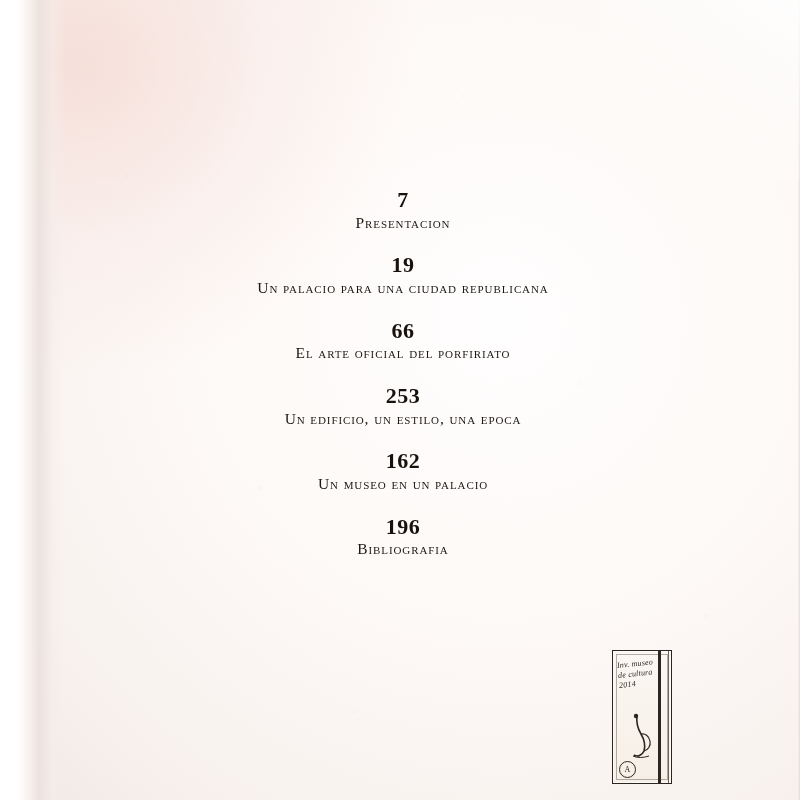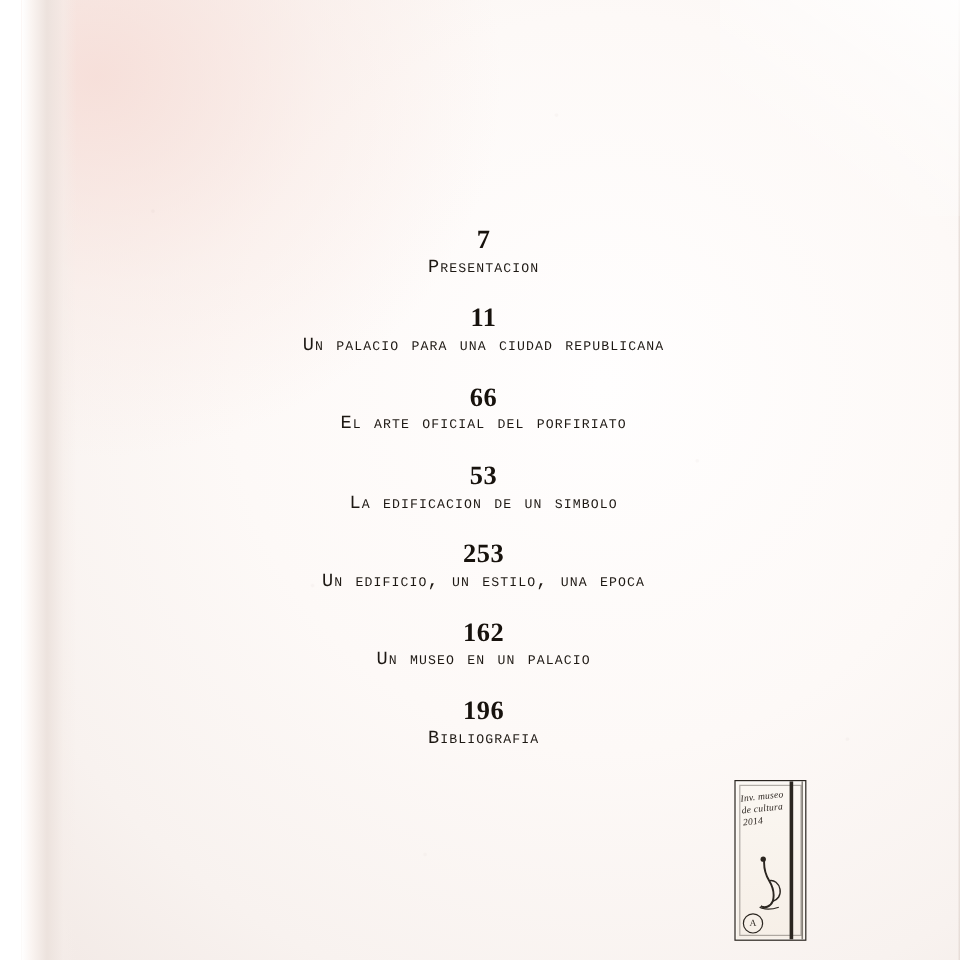--- a/index.html
+++ b/index.html
@@ -101,21 +101,21 @@
   .toc-page {
     font-family: "Liberation Serif", serif;
     font-weight: bold;
     font-size: 22px;
     letter-spacing: .5px;
     line-height: 1.08;
     color: #17120d;
   }
 
   .toc-title {
-    font-family: Liberation Mono, monospace;
+    font-family: Liberation Serif, serif;
     font-size: 15.5px;
     letter-spacing: .9px;
     line-height: 1.2;
     margin-top: 2px;
     color: #1d1813;
     
     font-variant: small-caps;
     text-transform: lowercase;
   }
   
@@ -203,36 +203,32 @@
     <div class="right-edge"></div>
 
     <div class="toc">
 
       <div class="toc-entry">
         <div class="toc-page">7</div>
         <div class="toc-title">Presentacion</div>
       </div>
 
       <div class="toc-entry">
-        <div class="toc-page">11</div>
+        <div class="toc-page">19</div>
         <div class="toc-title">Un Palacio para una Ciudad Republicana</div>
       </div>
 
       <div class="toc-entry">
       </div>
 
       <div class="toc-entry">
         <div class="toc-page">66</div>
         <div class="toc-title">El Arte Oficial del Porfiriato</div>
       </div>
 
-      <div class="toc-entry">
-        <div class="toc-page">53</div>
-        <div class="toc-title">La Edificacion de un Simbolo</div>
-      </div>
 
       <div class="toc-entry">
         <div class="toc-page">253</div>
         <div class="toc-title">Un Edificio, un Estilo, una Epoca</div>
       </div>
 
       <div class="toc-entry">
         <div class="toc-page">162</div>
         <div class="toc-title">Un Museo en un Palacio</div>
       </div>

